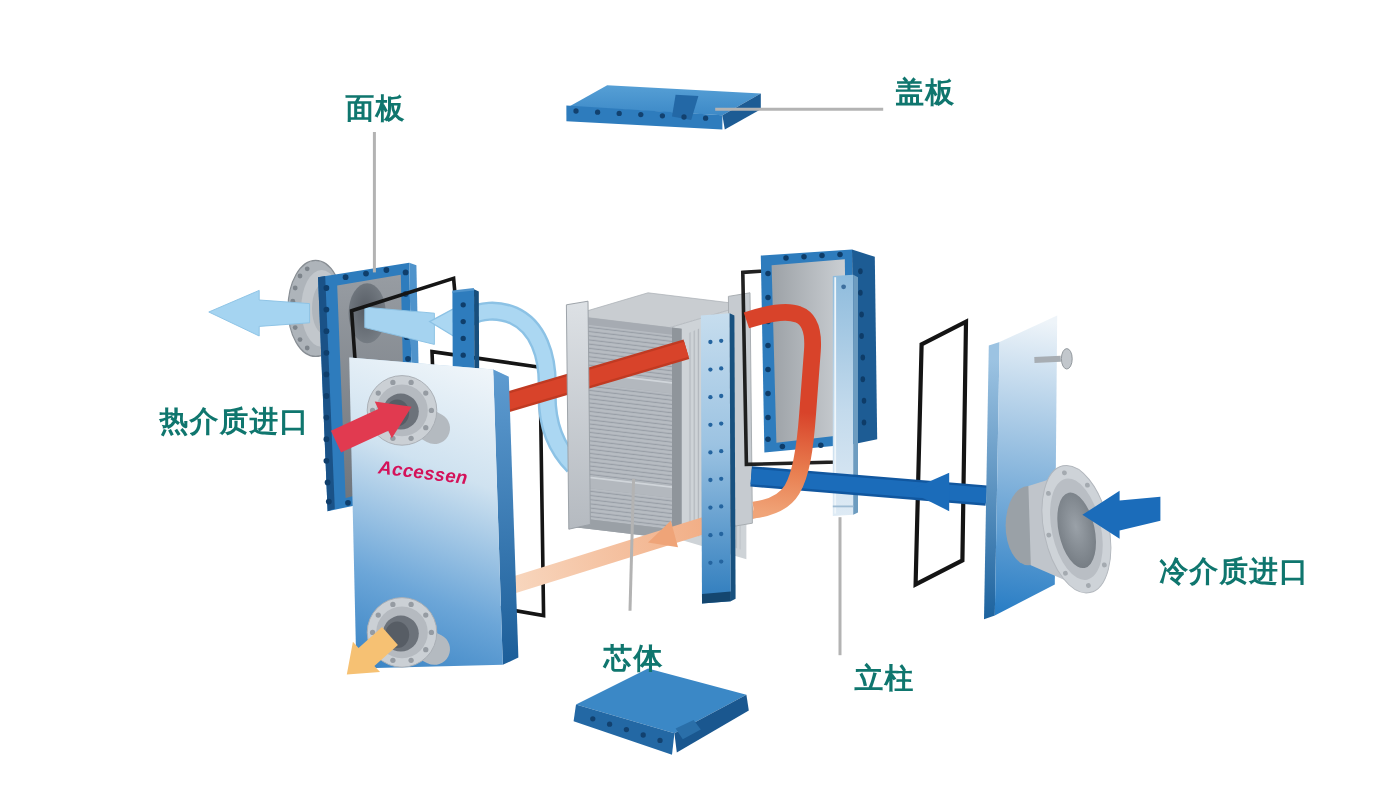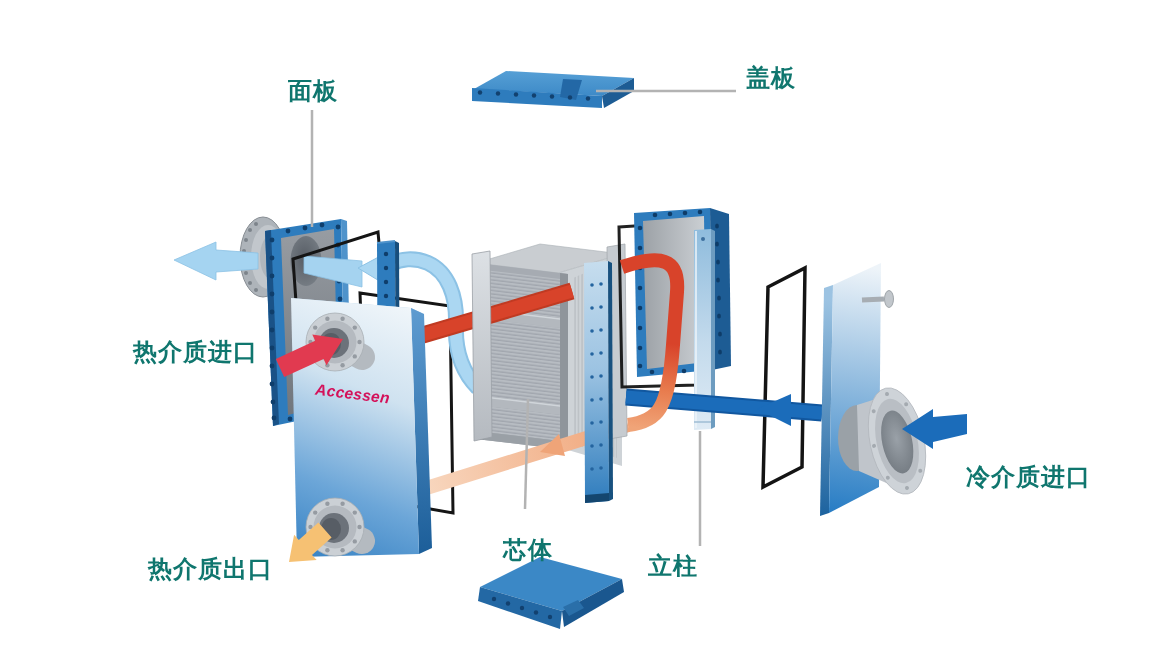--- a/index.html
+++ b/index.html
@@ -393,18 +393,17 @@
     <line x1="312" y1="110" x2="312" y2="227"></line>
     <line x1="596" y1="91" x2="736" y2="91"></line>
     <line x1="528" y1="399" x2="525" y2="509"></line>
     <line x1="700" y1="431" x2="700" y2="546"></line>
   </g>
 </svg>
 
 <div class="lbl" style="left:288px;top:77px;">面板</div>
 <div class="lbl" style="left:746px;top:64px;">盖板</div>
 <div class="lbl" style="left:133px;top:338px;">热介质进口</div>
-<div class="lbl" style="left:148px;top:555px;">热介质出口</div>
 <div class="lbl" style="left:503px;top:536px;">芯体</div>
-<div class="lbl" style="left:648px;top:552px;text-align:right;">立柱</div>
+<div class="lbl" style="left:712px;top:552px;text-align:right;">立柱</div>
 <div class="lbl" style="left:966px;top:423px;margin-top:40px;">冷介质进口</div>
 
 </div>
 
 </body></html>

